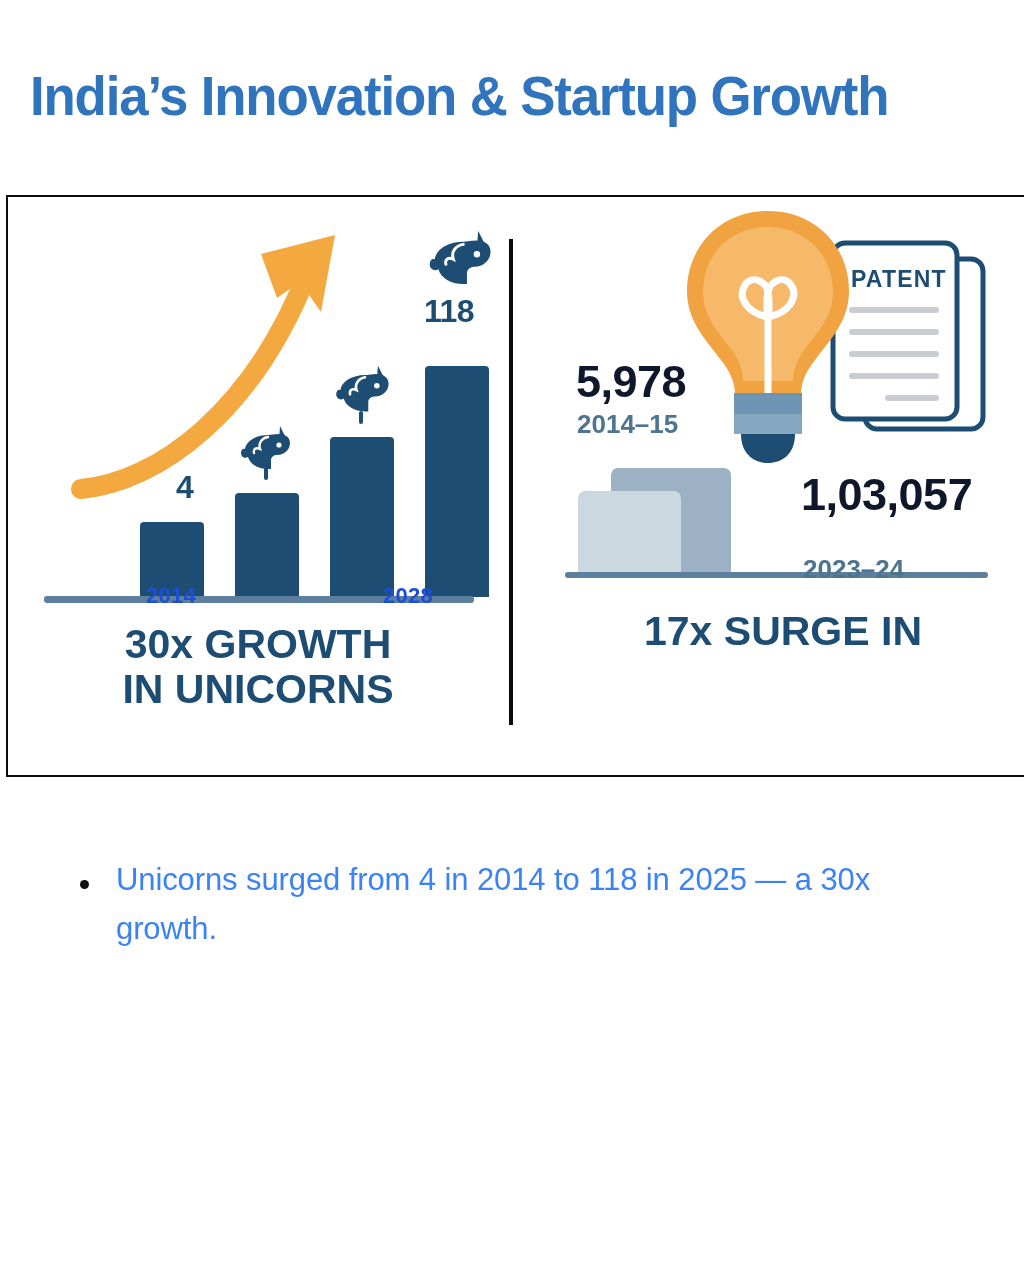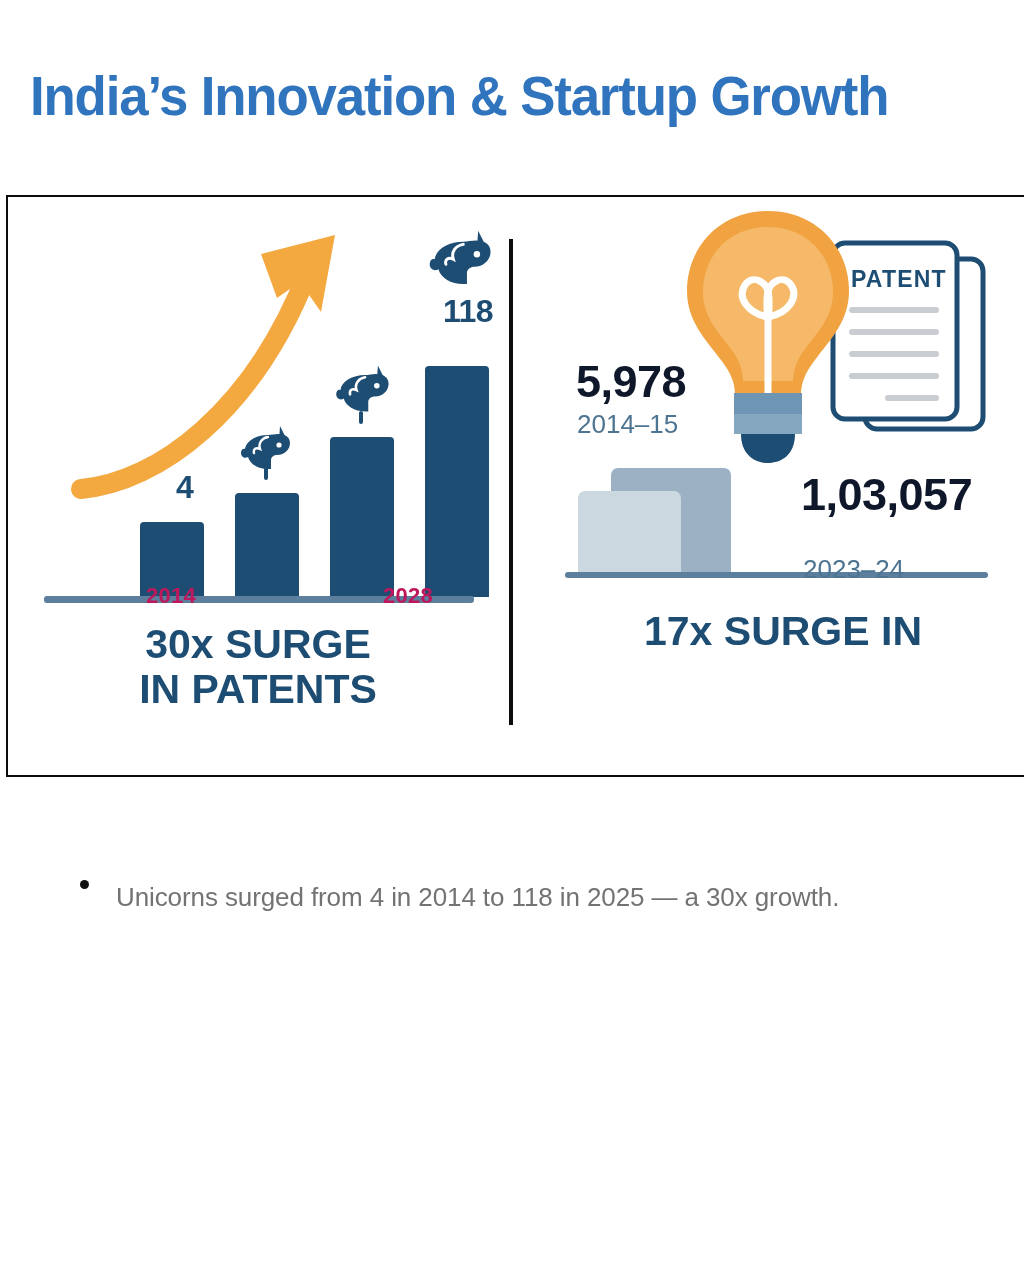--- a/index.html
+++ b/index.html
@@ -85,21 +85,21 @@
     font-weight: 700;
     color: #1e4d74;
     font-family: "Liberation Sans Narrow", "Liberation Sans", sans-serif;
     letter-spacing: -0.5px;
   }
 
   .axis-label {
     position: absolute;
     font-size: 22px;
     font-weight: 700;
-    color: #be185d;
+    color: #1d4ed8;
     font-family: "Liberation Sans Narrow", "Liberation Sans", sans-serif;
     letter-spacing: 0.3px;
   }
 
   .unicorn-icon { position: absolute; }
   .stem-tick {
     position: absolute;
     width: 4px;
     height: 13px;
     background: #1e4d74;
@@ -149,43 +149,43 @@
     font-size: 45px;
     font-weight: 700;
     color: #0f172a;
     font-family: "Liberation Sans Narrow", "Liberation Sans", sans-serif;
     letter-spacing: -0.5px;
     white-space: nowrap;
   }
   .stat-year {
     position: absolute;
     font-size: 26px;
-    font-weight: 400;
+    font-weight: 700;
     color: #4d7491;
     font-family: "Liberation Sans Narrow", "Liberation Sans", sans-serif;
     white-space: nowrap;
   }
 
   
   #bullet-list {
     position: absolute;
     left: 72px;
     top: 855px;
     width: 900px;
     margin: 0;
     padding: 0;
     list-style: none;
   }
   #bullet-list li {
     position: relative;
     padding-left: 44px;
     margin-bottom: 34px;
-    font-size: 26px;
-    line-height: 85px;
-    color: #737373;
+    font-size: 31px;
+    line-height: 49px;
+    color: #3b82f6;
     font-family: "Liberation Sans Narrow", "Liberation Sans", sans-serif;
     letter-spacing: -0.1px;
   }
   #bullet-list li .dot {
     position: absolute;
     left: 8px;
     top: 25px;
     width: 9px;
     height: 9px;
     background: #111111;
@@ -227,39 +227,39 @@
     <svg class="unicorn-icon" style="left:325px; top:166px;" width="62" height="52" viewBox="0 0 58 48">
       <path d="M42 2 L49 16 L41 17 Z" fill="#1E4D74"></path>
       <path d="M30 11 C18 11, 8 17, 7 25 C5 24, 3 26, 3 29 C3 33, 7 35, 10 33
                C12 40, 20 45, 30 45 L33 45 L33 36 C33 33, 36 31, 39 31
                C47 31, 52 25, 52 19 C52 13, 47 10, 40 10 C37 10, 33 11, 30 11 Z" fill="#1E4D74"></path>
       <circle cx="41" cy="21" r="2.6" fill="#ffffff"></circle>
       <path d="M30 13 C24 14, 20 19, 22 25 C18 23, 15 25, 16 29" stroke="#ffffff" stroke-width="2.4" fill="none" stroke-linecap="round"></path>
     </svg>
 
     <div class="bar" style="left:417px; width:64px; height:231px;"></div>
-    <div class="bar-value" style="left:416px; top:96px;margin-left:19px;">118</div>
+    <div class="bar-value" style="left:416px; top:96px;">118</div>
     <svg class="unicorn-icon" style="left:418px; top:31px;" width="72" height="60" viewBox="0 0 58 48">
       <path d="M42 2 L49 16 L41 17 Z" fill="#1E4D74"></path>
       <path d="M30 11 C18 11, 8 17, 7 25 C5 24, 3 26, 3 29 C3 33, 7 35, 10 33
                C12 40, 20 45, 30 45 L33 45 L33 36 C33 33, 36 31, 39 31
                C47 31, 52 25, 52 19 C52 13, 47 10, 40 10 C37 10, 33 11, 30 11 Z" fill="#1E4D74"></path>
       <circle cx="41" cy="21" r="2.6" fill="#ffffff"></circle>
       <path d="M30 13 C24 14, 20 19, 22 25 C18 23, 15 25, 16 29" stroke="#ffffff" stroke-width="2.4" fill="none" stroke-linecap="round"></path>
     </svg>
 
     <div id="chart-baseline"></div>
 
     <div class="axis-label" style="left:138px; top:386px;">2014</div>
     <div class="axis-label" style="left:375px; top:386px;">2028</div>
   </div>
 
   <div class="panel-headline" style="left:30px; top:425px; width:440px;">
-    <div>30x SURGE</div>
-    <div>IN PATENTS</div>
+    <div>30x GROWTH</div>
+    <div>IN UNICORNS</div>
   </div>
 
   <div id="patents-visual">
 
     <div class="grey-bar" id="grey-bar-back"></div>
     <div class="grey-bar" id="grey-bar-front"></div>
 
     <svg style="position:absolute; left:292px; top:38px;" width="200" height="230" viewBox="0 0 200 230">
       <rect x="60" y="24" width="118" height="170" rx="12" ry="12" fill="#ffffff" stroke="#1E4D74" stroke-width="5"></rect>
       <rect x="28" y="8" width="124" height="176" rx="12" ry="12" fill="#ffffff" stroke="#1E4D74" stroke-width="5"></rect>

